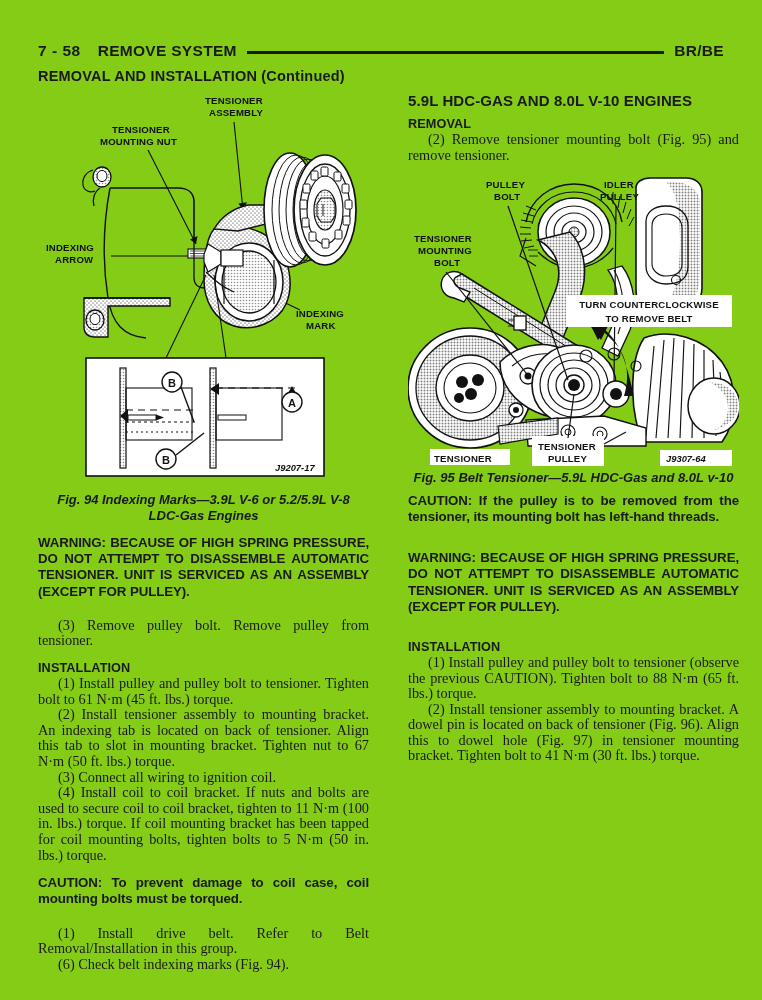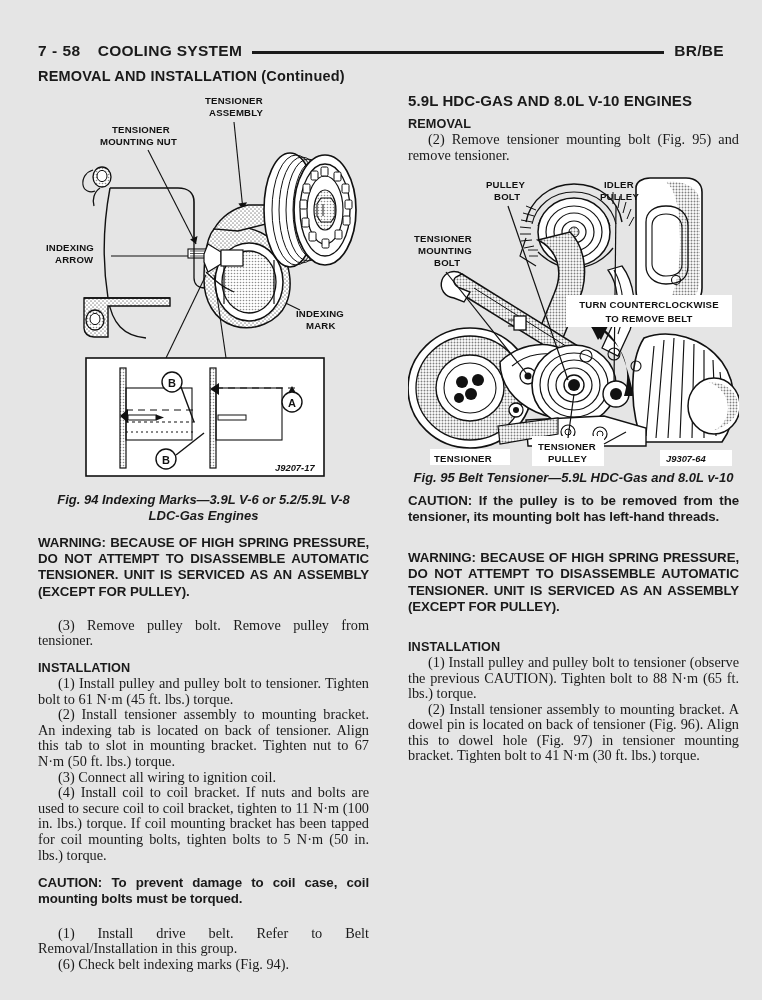--- a/index.html
+++ b/index.html
@@ -12,21 +12,21 @@
     height: 1000px;
     position: relative;
     font-family: "Liberation Serif", serif;
     color: #1a1a1a;
     overflow: hidden;
   }
   .page {
     position: absolute;
     left: 0; top: 0;
     width: 762px; height: 1000px;
-    background: #e5e5e5;
+    background: #84cc16;
   }
 
   
   .hdr {
     position: absolute;
     left: 38px; top: 38px;
     width: 686px; height: 26px;
     display: flex; align-items: center;
     font-family: "Liberation Sans", sans-serif;
     font-weight: bold;
@@ -146,21 +146,21 @@
   }
   .ln { stroke: #111; fill: none; }
 </style>
 </head>
 <body>
 
 <div class="page">
 
   <div class="hdr">
     <span class="hdr-page">7 - 58</span>
-    <span class="hdr-title">COOLING SYSTEM</span>
+    <span class="hdr-title">REMOVE SYSTEM</span>
     <span class="hdr-rule"></span>
     <span class="hdr-code">BR/BE</span>
   </div>
   <div class="subhdr">REMOVAL AND INSTALLATION (Continued)</div>
 
   <div class="col col-left">
 
     <div class="figwrap">
       <svg class="figsvg" width="331" height="400" viewBox="0 0 331 400">
         <defs>

